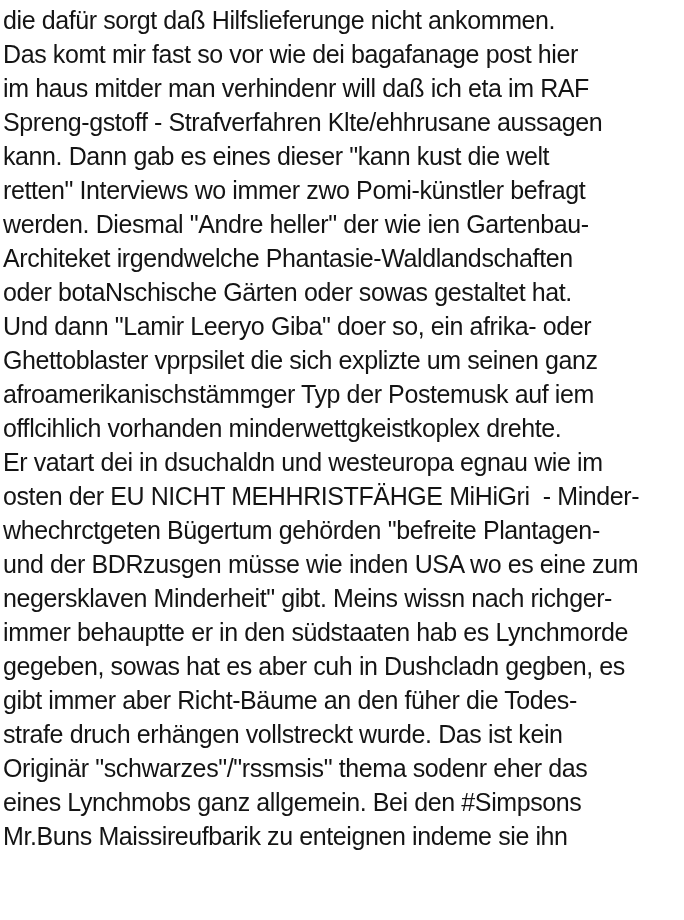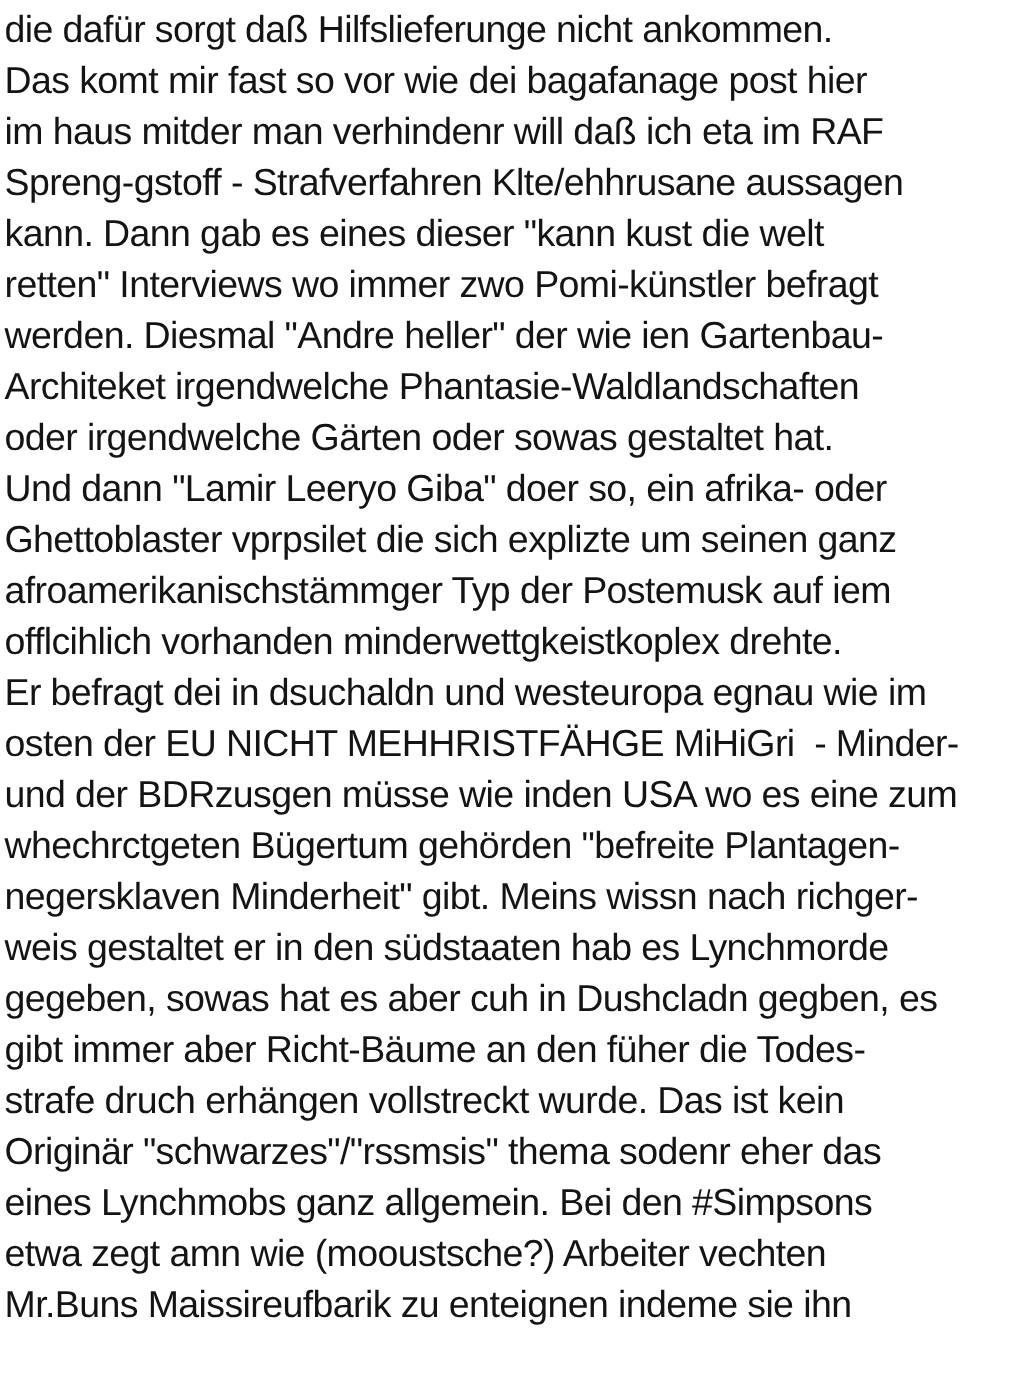--- a/index.html
+++ b/index.html
@@ -35,31 +35,30 @@
 
 <main class="page">
   <span class="line">die dafür sorgt daß Hilfslieferunge nicht ankommen.</span>
   <span class="line">Das komt mir fast so vor wie dei bagafanage post hier</span>
   <span class="line">im haus mitder man verhindenr will daß ich eta im RAF</span>
   <span class="line">Spreng-gstoff - Strafverfahren Klte/ehhrusane aussagen</span>
   <span class="line">kann. Dann gab es eines dieser "kann kust die welt</span>
   <span class="line">retten" Interviews wo immer zwo Pomi-künstler befragt</span>
   <span class="line">werden. Diesmal "Andre heller" der wie ien Gartenbau-</span>
   <span class="line">Architeket irgendwelche Phantasie-Waldlandschaften</span>
-  <span class="line">oder irgendwelche Gärten oder sowas gestaltet hat.</span>
+  <span class="line">oder botaNschische Gärten oder sowas gestaltet hat.</span>
   <span class="line">Und dann "Lamir Leeryo Giba" doer so, ein afrika- oder</span>
   <span class="line">Ghettoblaster vprpsilet die sich explizte um seinen ganz</span>
   <span class="line">afroamerikanischstämmger Typ der Postemusk auf iem</span>
   <span class="line">offlcihlich vorhanden minderwettgkeistkoplex drehte.</span>
-  <span class="line">Er befragt dei in dsuchaldn und westeuropa egnau wie im</span>
+  <span class="line">Er vatart dei in dsuchaldn und westeuropa egnau wie im</span>
   <span class="line">osten der EU NICHT MEHHRISTFÄHGE MiHiGri  - Minder-</span>
+  <span class="line">whechrctgeten Bügertum gehörden "befreite Plantagen-</span>
   <span class="line">und der BDRzusgen müsse wie inden USA wo es eine zum</span>
-  <span class="line">whechrctgeten Bügertum gehörden "befreite Plantagen-</span>
   <span class="line">negersklaven Minderheit" gibt. Meins wissn nach richger-</span>
-  <span class="line">weis gestaltet er in den südstaaten hab es Lynchmorde</span>
+  <span class="line">immer behauptte er in den südstaaten hab es Lynchmorde</span>
   <span class="line">gegeben, sowas hat es aber cuh in Dushcladn gegben, es</span>
   <span class="line">gibt immer aber Richt-Bäume an den füher die Todes-</span>
   <span class="line">strafe druch erhängen vollstreckt wurde. Das ist kein</span>
   <span class="line">Originär "schwarzes"/"rssmsis" thema sodenr eher das</span>
   <span class="line">eines Lynchmobs ganz allgemein. Bei den #Simpsons</span>
-  <span class="line">etwa zegt amn wie (mooustsche?) Arbeiter vechten</span>
   <span class="line">Mr.Buns Maissireufbarik zu enteignen indeme sie ihn</span>
 </main>
 
 </body></html>

